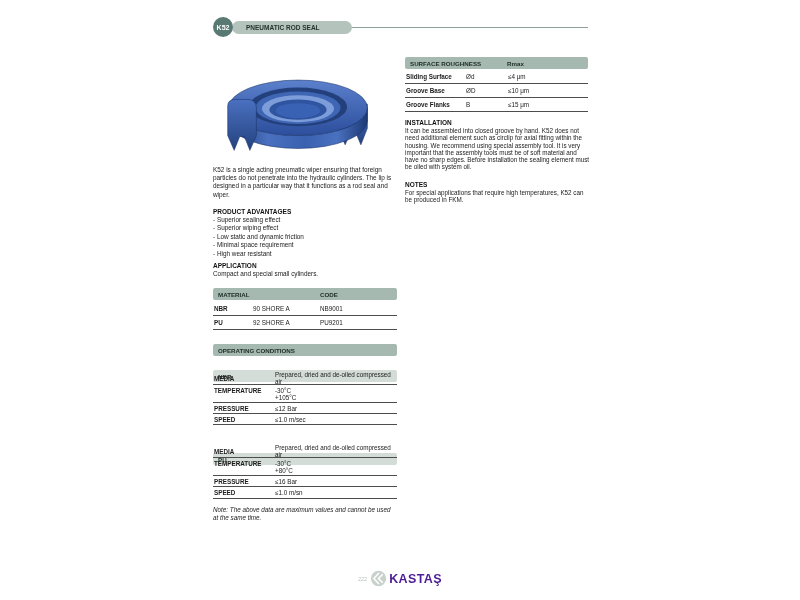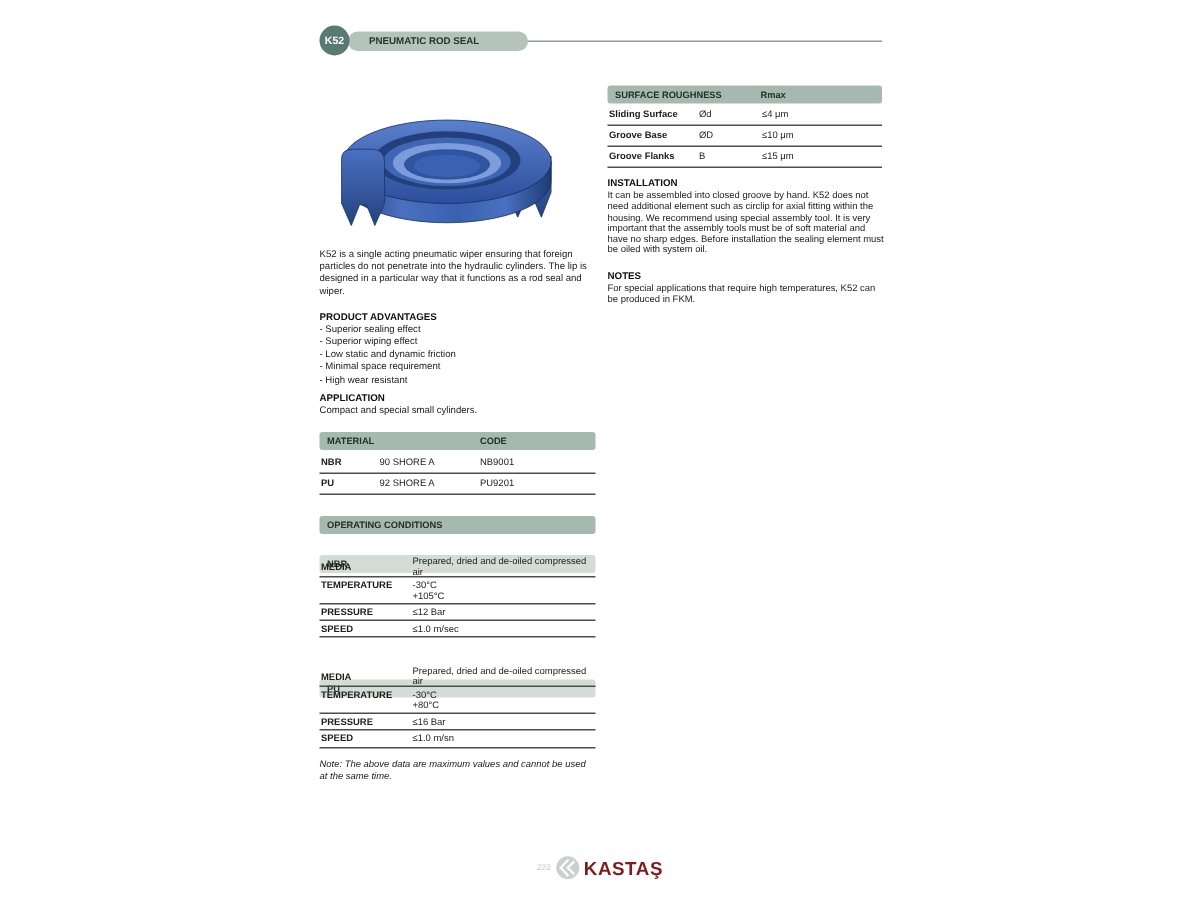--- a/index.html
+++ b/index.html
@@ -47,21 +47,21 @@
   .sr-c1{width:60px;font-weight:bold;}
   .sr-c2{width:42px;}
   .sr-c3{flex:1;}
 
   .note-text{font-size:6.3px;line-height:7.8px;font-style:italic;color:#1b1b1b;}
 
   
   .footer{position:absolute;left:0;top:570px;width:800px;display:flex;
           align-items:center;justify-content:center;}
   .page-num{font-size:5.5px;color:#b8c1bd;margin-right:3px;}
-  .brand{font-size:12.5px;font-weight:bold;color:#7f1d1d;letter-spacing:0.4px;margin-left:2px;}
+  .brand{font-size:12.5px;font-weight:bold;color:#4c1d95;letter-spacing:0.4px;margin-left:2px;}
 </style>
 </head>
 <body>
 
 <div class="page">
 
   <div class="badge">K52</div>
   <div class="pill">PNEUMATIC ROD SEAL</div>
   <div class="header-line"></div>
 

